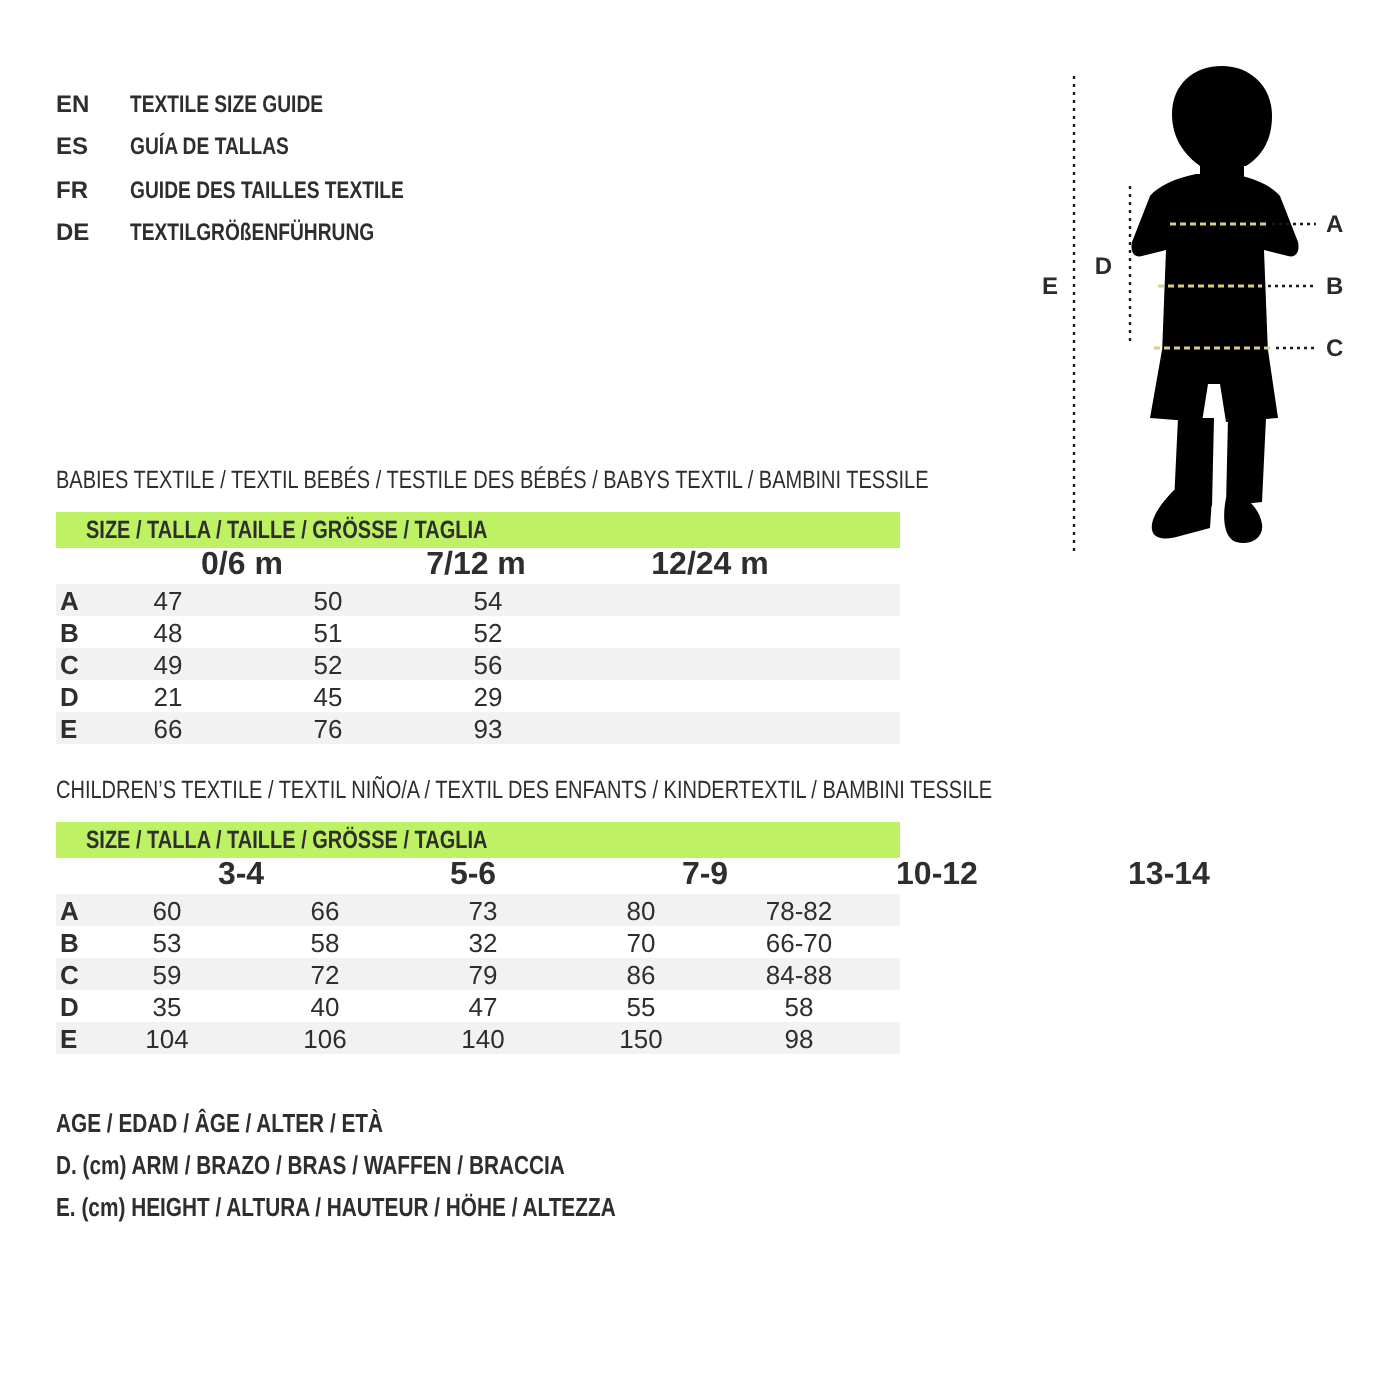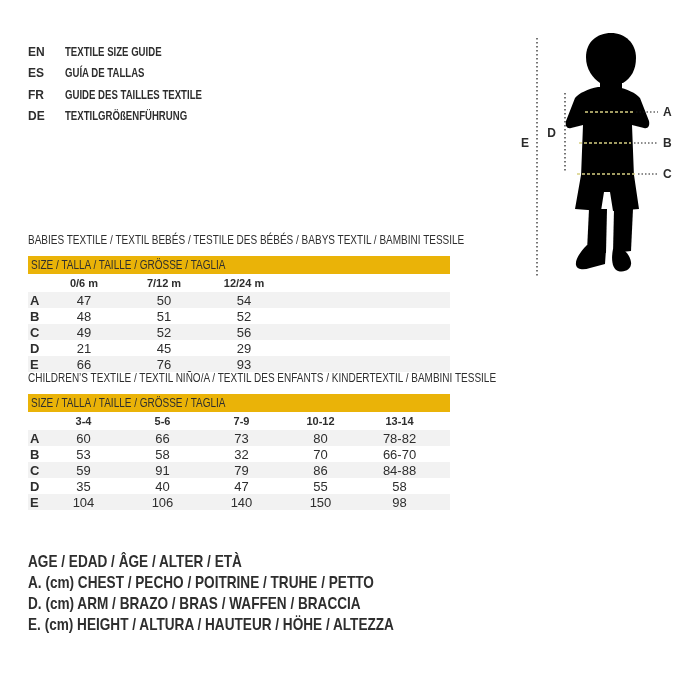--- a/index.html
+++ b/index.html
@@ -17,35 +17,35 @@
   .lang-code { width:37px; flex:0 0 37px; }
 
   
   .figure-wrap { position:absolute; left:505px; top:25px; width:195px; height:260px; }
   .figure-wrap svg { display:block; }
   .fig-label { font-family:"Liberation Sans", sans-serif; font-size:12px; font-weight:700; fill:#2b2b2b; }
 
   
   .section { position:absolute; left:28px; width:422px; }
   #babies-section { top:233px; }
-  #children-section { top:371px; }
+  #children-section { top:388px; }
   .section-title { font-size:12.5px; font-weight:400; height:14px; line-height:14px; white-space:nowrap; }
-  .size-bar { margin-top:9px; background:#eab308; height:18px; line-height:18px; padding-left:3px; font-size:12.5px; font-weight:400; }
+  .size-bar { margin-top:9px; background:#bef264; height:18px; line-height:18px; padding-left:15px; font-size:12.5px; font-weight:700; }
   .thead-row, .trow { display:grid; align-items:center; }
   .grid3 { grid-template-columns:16px 80px 80px 80px 1fr; }
   .grid5 { grid-template-columns:16px 79px 79px 79px 79px 79px 1fr; }
-  .thead-row { height:18px; font-size:11px; font-weight:700; }
+  .thead-row { height:18px; font-size:16px; font-weight:700;gap:37px; }
   .trow { height:16px; font-size:13px; font-weight:400; }
   .trow.alt { background:#f2f2f2; }
   .tlabel { font-weight:700; padding-left:2px; }
   .tcell, .tcol { text-align:center; }
 
   
   .legend { position:absolute; left:28px; top:551px; }
-  .legend-line { height:21px; line-height:21px; font-size:17px; font-weight:700; white-space:nowrap; }
+  .legend-line { height:21px; line-height:21px; font-size:13px; font-weight:700; white-space:nowrap; }
 </style>
 </head>
 <body>
 
 <div class="lang-list">
   <div class="lang-row">
     <span class="lang-code">EN</span>
     <span class="cond">TEXTILE SIZE GUIDE</span>
   </div>
   <div class="lang-row">
@@ -168,21 +168,21 @@
     <span class="tcell">53</span>
     <span class="tcell">58</span>
     <span class="tcell">32</span>
     <span class="tcell">70</span>
     <span class="tcell">66-70</span>
     <span></span>
   </div>
   <div class="trow grid5 alt">
     <span class="tlabel">C</span>
     <span class="tcell">59</span>
-    <span class="tcell">91</span>
+    <span class="tcell">72</span>
     <span class="tcell">79</span>
     <span class="tcell">86</span>
     <span class="tcell">84-88</span>
     <span></span>
   </div>
   <div class="trow grid5">
     <span class="tlabel">D</span>
     <span class="tcell">35</span>
     <span class="tcell">40</span>
     <span class="tcell">47</span>
@@ -196,16 +196,15 @@
     <span class="tcell">106</span>
     <span class="tcell">140</span>
     <span class="tcell">150</span>
     <span class="tcell">98</span>
     <span></span>
   </div>
 </div>
 
 <div class="legend">
   <div class="legend-line"><span class="cond">AGE / EDAD / ÂGE / ALTER / ETÀ</span></div>
-  <div class="legend-line"><span class="cond">A. (cm) CHEST / PECHO / POITRINE / TRUHE / PETTO</span></div>
   <div class="legend-line"><span class="cond">D. (cm) ARM / BRAZO / BRAS / WAFFEN / BRACCIA</span></div>
   <div class="legend-line"><span class="cond">E. (cm) HEIGHT / ALTURA / HAUTEUR / HÖHE / ALTEZZA</span></div>
 </div>
 
 </body></html>

